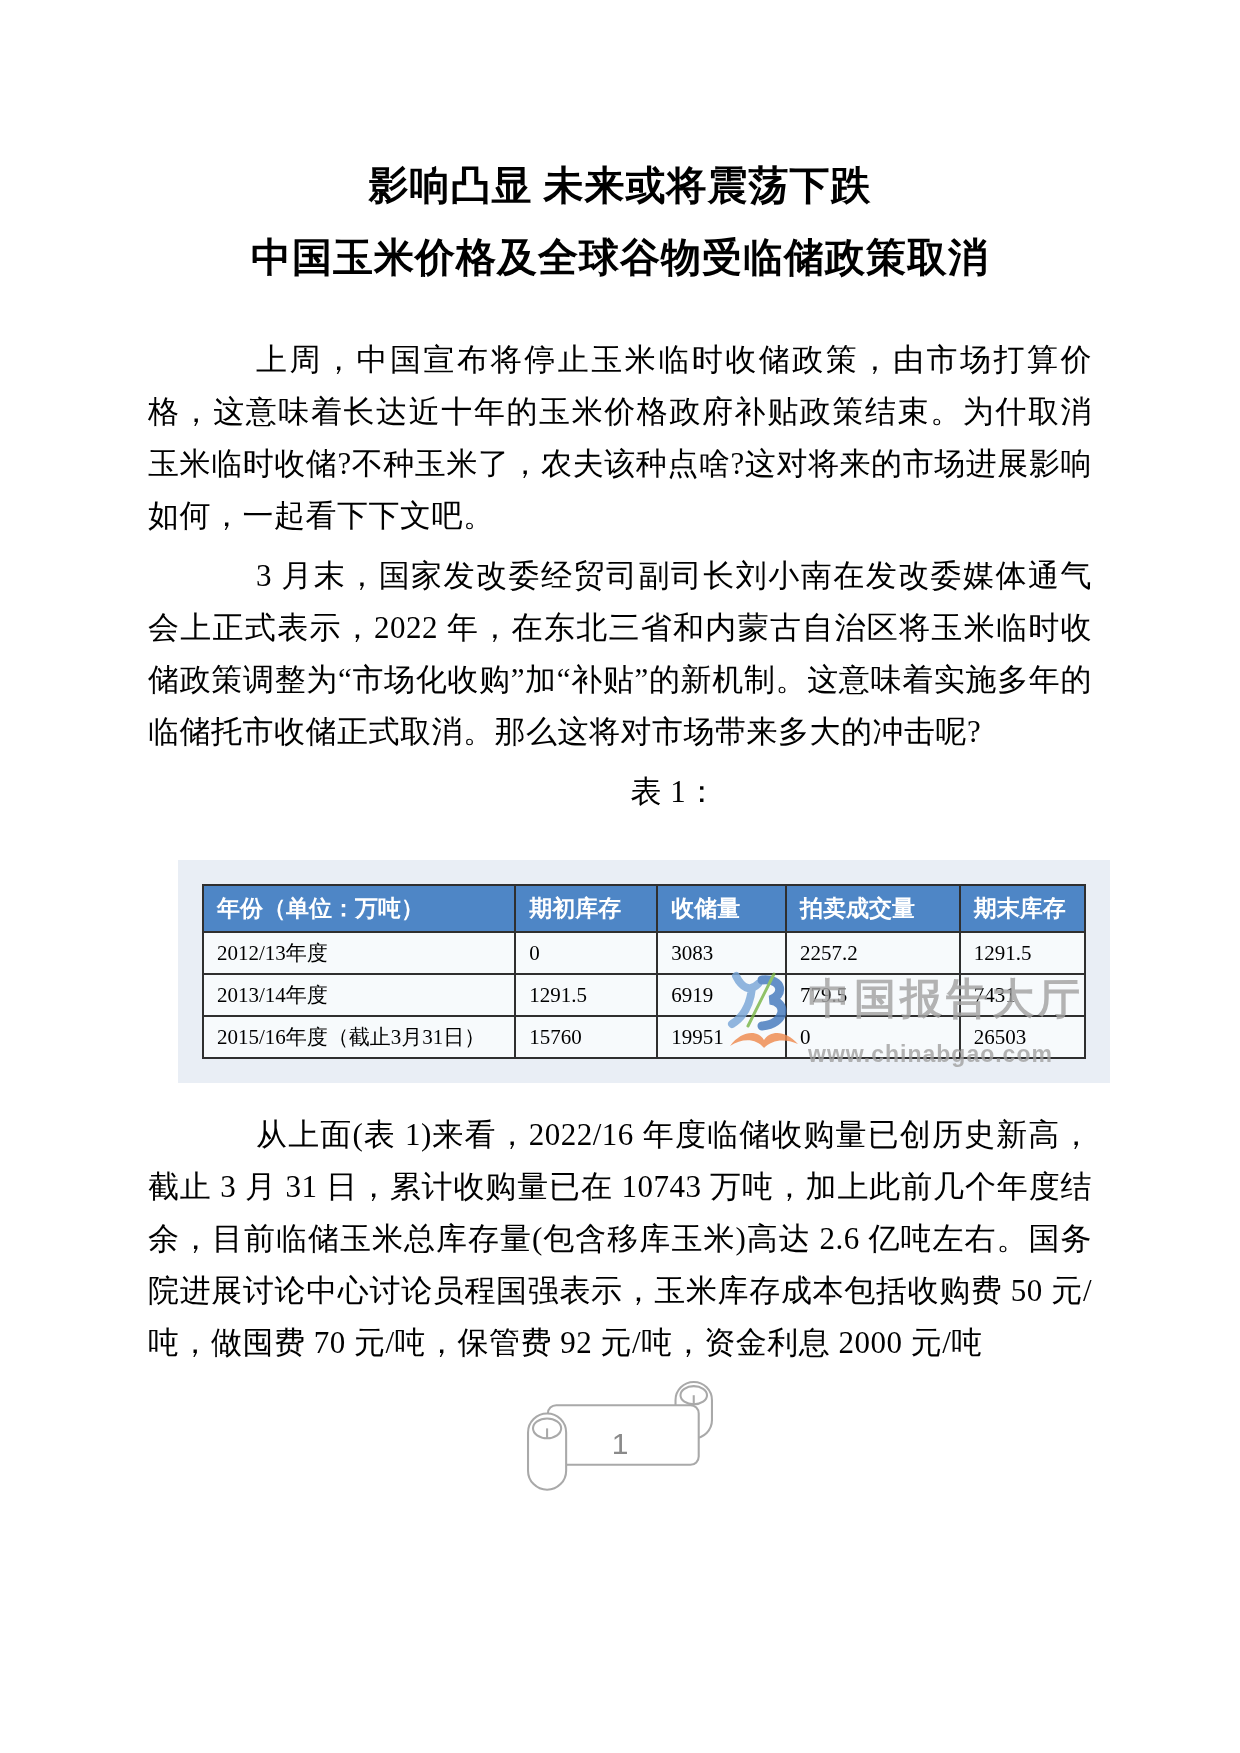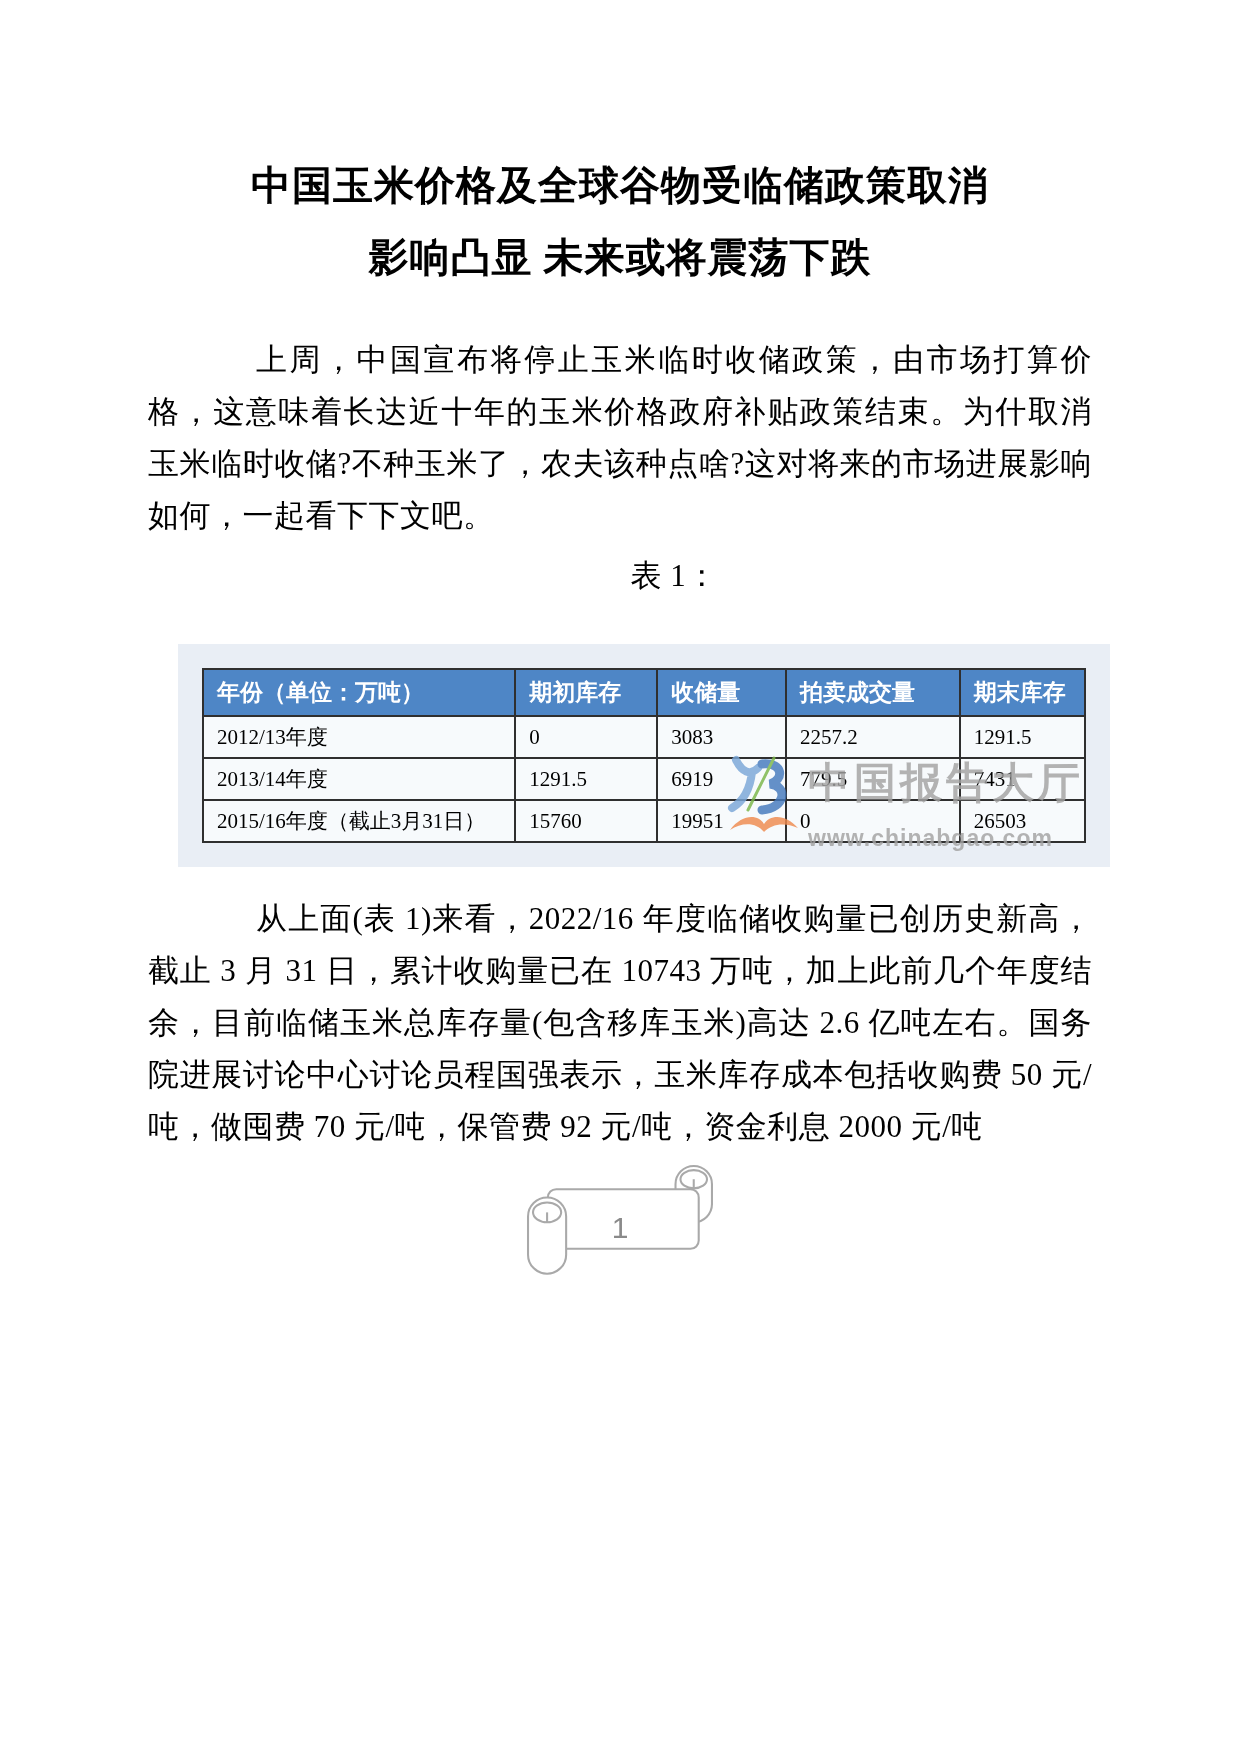--- a/index.html
+++ b/index.html
@@ -92,26 +92,27 @@
     font-family: "Liberation Sans", sans-serif;
     font-size: 30px; color: #8a8a8a;
   }
 </style>
 </head>
 <body>
 
 <div class="page">
 
   <h1 class="doc-title">
+    <span class="title-line">影响凸显 未来或将震荡下跌</span>
     <span class="title-line">中国玉米价格及全球谷物受临储政策取消</span>
-    <span class="title-line">影响凸显 未来或将震荡下跌</span>
   </h1>
 
   <p class="body-para p-first">上周，中国宣布将停止玉米临时收储政策，由市场打算价格，这意味着长达近十年的玉米价格政府补贴政策结束。为什取消玉米临时收储?不种玉米了，农夫该种点啥?这对将来的市场进展影响如何，一起看下下文吧。</p>
 
+  <p class="body-para">3 月末，国家发改委经贸司副司长刘小南在发改委媒体通气会上正式表示，2022 年，在东北三省和内蒙古自治区将玉米临时收储政策调整为“市场化收购”加“补贴”的新机制。这意味着实施多年的临储托市收储正式取消。那么这将对市场带来多大的冲击呢?</p>
 
   <p class="body-para caption">表 1：</p>
 
   <div class="table-wrap">
     <table class="storage">
       <colgroup>
         <col style="width:35.4%">
         <col style="width:16.1%">
         <col style="width:14.6%">
         <col style="width:19.7%">

